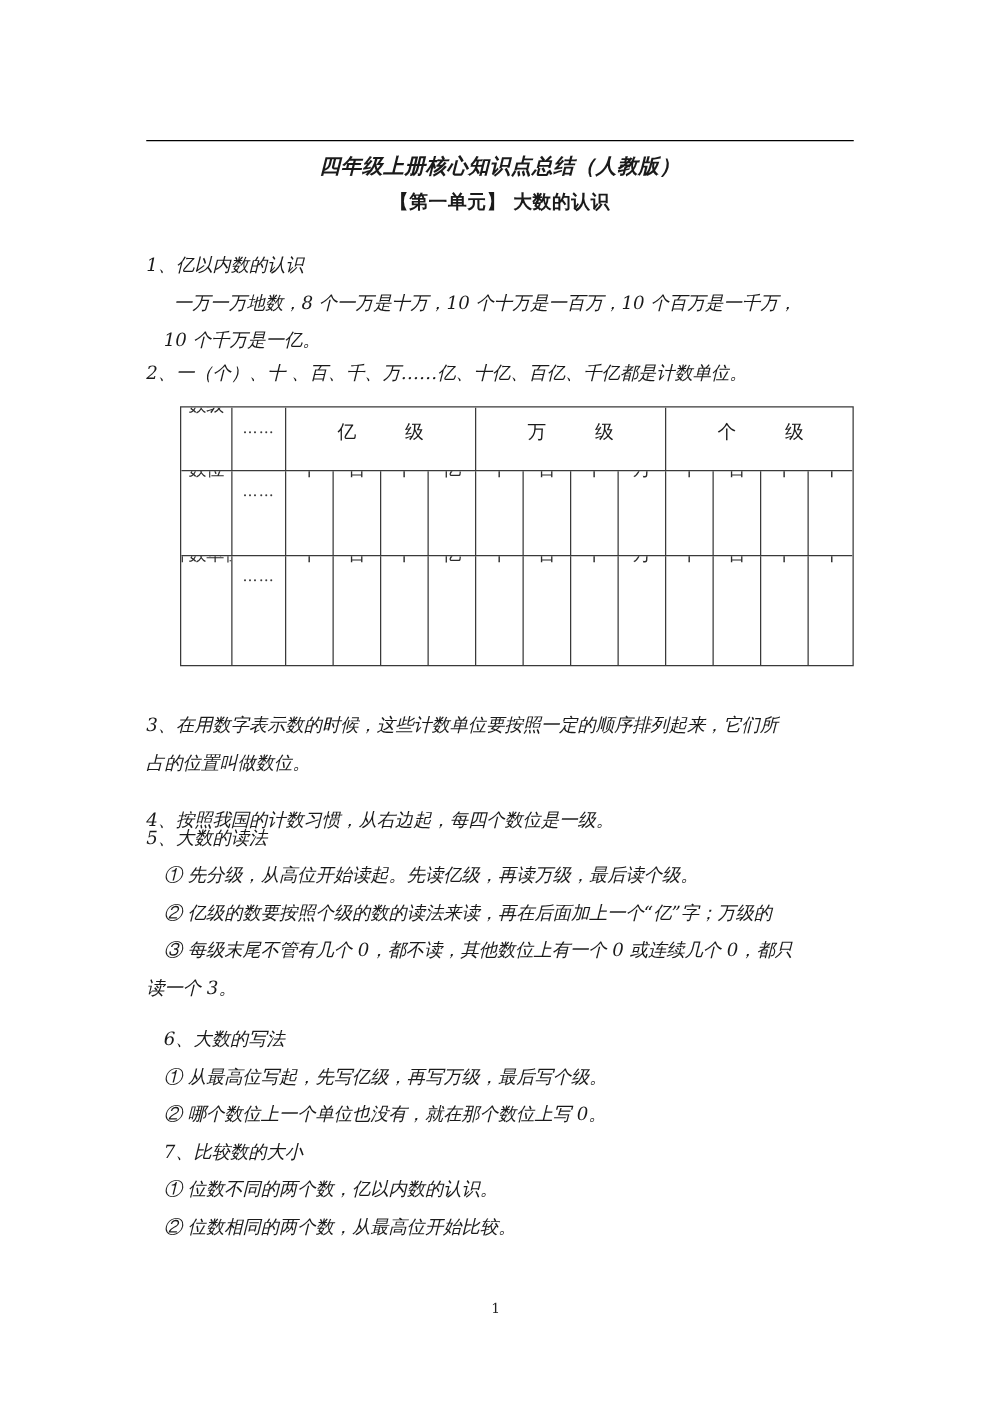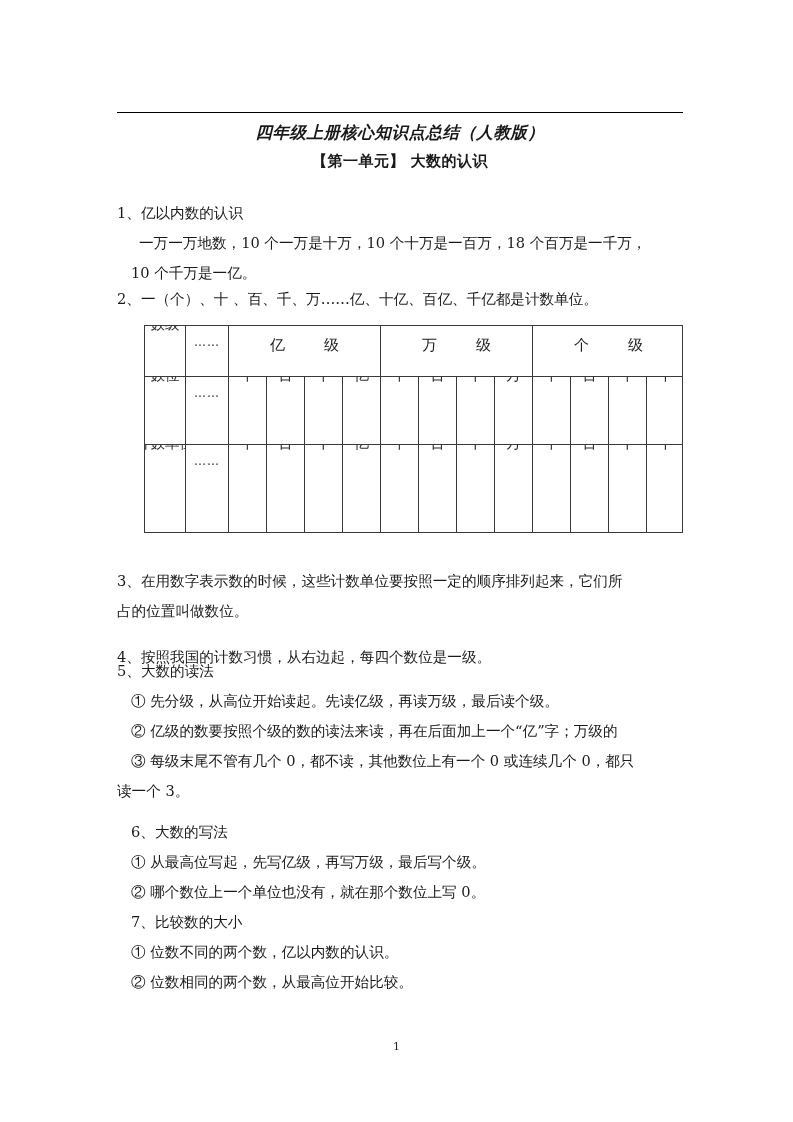--- a/index.html
+++ b/index.html
@@ -63,20 +63,21 @@
   .body-block {
     position: absolute;
     left: 117px;
     width: 572px;
     font-size: 14.6px;
     line-height: 30px;
   }
   .para {
     margin: 0;
     white-space: pre-wrap;
+    font-style: italic;
   }
   .indent1 { text-indent: 0; padding-left: 22px; }
   .indent2 { padding-left: 14px; }
   .hang { padding-left: 0; }
 
   
   .dtable {
     position: absolute;
     left: 144px;
     top: 325px;
@@ -174,21 +175,21 @@
 
 <div class="page">
 
   <div class="header-rule"></div>
 
   <div class="doc-title">四年级上册核心知识点总结（人教版）</div>
   <div class="doc-subtitle">【第一单元】 大数的认识</div>
 
   <div class="body-block" style="top:198px;">
     <p class="para hang">1、亿以内数的认识</p>
-    <p class="para indent1">一万一万地数，10 个一万是十万，10 个十万是一百万，18 个百万是一千万，</p>
+    <p class="para indent1">一万一万地数，8 个一万是十万，10 个十万是一百万，10 个百万是一千万，</p>
     <p class="para indent2">10 个千万是一亿。</p>
   </div>
 
   <div class="body-block" style="top:284px;">
     <p class="para hang">2、一（个）、十 、百、千、万……亿、十亿、百亿、千亿都是计数单位。</p>
   </div>
 
   <div class="dtable">
 
     <div class="dt-row r1">

